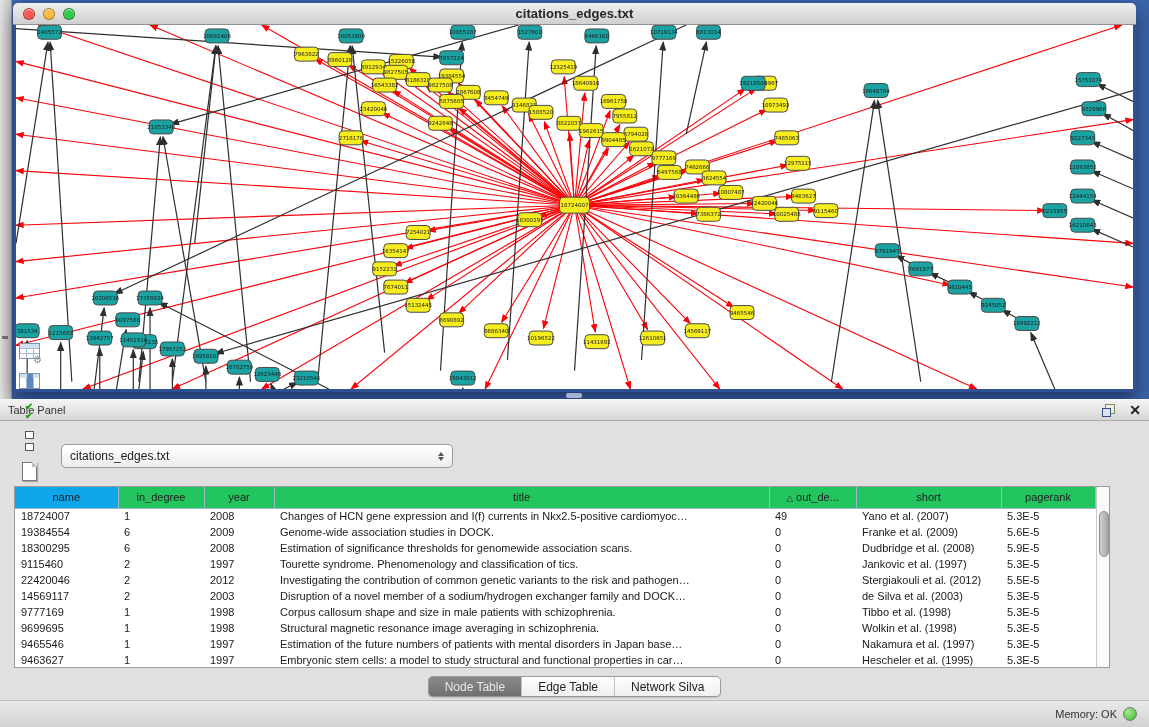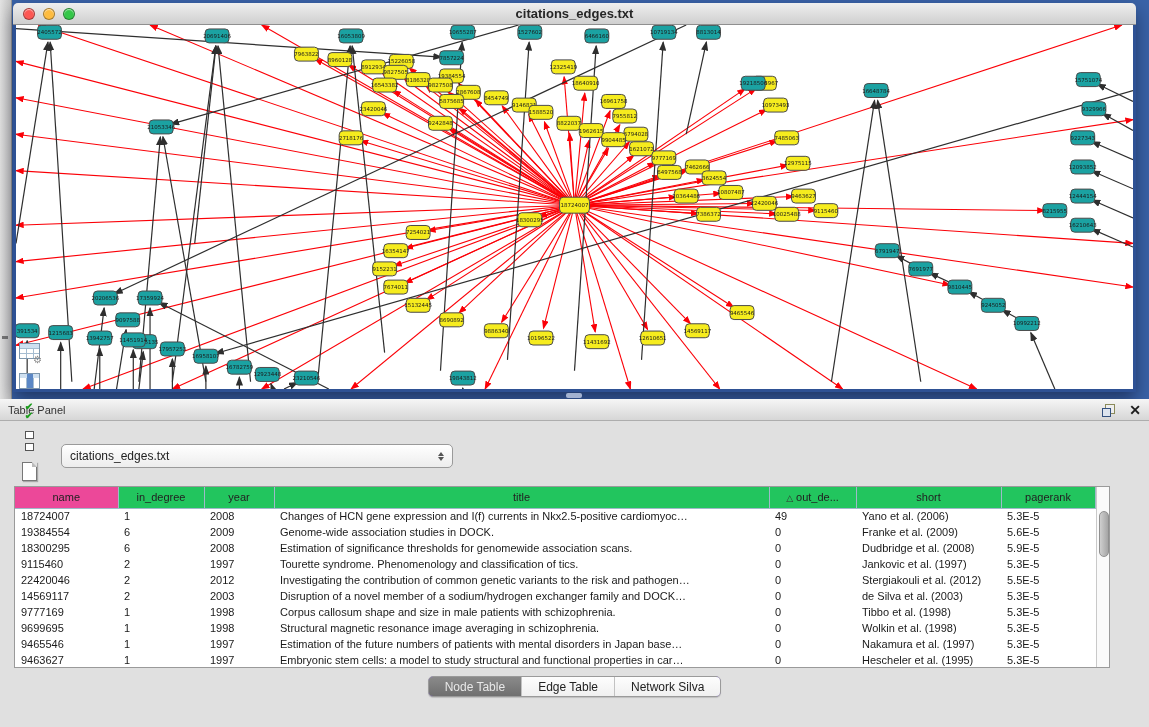--- a/index.html
+++ b/index.html
@@ -75,21 +75,21 @@
   .combo .updown i { width:0; height:0; border-left:3.5px solid transparent; border-right:3.5px solid transparent; }
   .combo .updown .up { border-bottom:4px solid #555; }
   .combo .updown .dn { border-top:4px solid #555; }
 
   .grid-wrap { position:absolute; left:14px; top:87px; width:1096px; height:182px;
     border:1px solid #9a9a9a; background:#fff; display:flex; }
   .grid { flex:1; }
   table { border-collapse:collapse; table-layout:fixed; width:1080px; font-size:11px; }
   th { height:21px; background:#22c55e; border:1px solid #9fb9c9; border-top:none;
     font-weight:normal; color:#222; text-align:center; overflow:hidden; white-space:nowrap; cursor:pointer; }
-  th:first-child { background:#ec4899; border-left:none; }
+  th:first-child { background:#0ea5e9; border-left:none; }
   th .sort { font-size:9px; margin-right:3px; color:#333; }
   td { height:16px; padding:0 0 0 6px; color:#1a1a1a; white-space:nowrap; overflow:hidden;
     text-overflow:ellipsis; }
   .c-name{width:103px}.c-indeg{width:86px}.c-year{width:70px}.c-title{width:495px}
   .c-out{width:87px}.c-short{width:145px}.c-page{width:94px}
   .vscroll { width:15px; background:#fafafa; border-left:1px solid #c9c9c9; position:relative; }
   .vthumb { position:absolute; left:2px; top:24px; width:10px; height:46px; border-radius:6px;
     background:linear-gradient(90deg,#cfcfcf,#a5a5a5); border:1px solid #909090; cursor:pointer; }
 
   .tabbar { position:absolute; left:0; top:277px; width:1149px; display:flex; justify-content:center; }
@@ -711,21 +711,21 @@
               <th>pagerank</th>
             </tr>
           </thead>
         <tbody id="grid-body">
             <tr>
               <td>18724007</td>
               <td>1</td>
               <td>2008</td>
               <td>Changes of HCN gene expression and I(f) currents in Nkx2.5-positive cardiomyoc…</td>
               <td>49</td>
-              <td>Yano et al. (2006)</td>
+              <td>Yano et al. (2007)</td>
               <td>5.3E-5</td>
             </tr>
             <tr>
               <td>19384554</td>
               <td>6</td>
               <td>2009</td>
               <td>Genome-wide association studies in DOCK.</td>
               <td>0</td>
               <td>Franke et al. (2009)</td>
               <td>5.6E-5</td>
@@ -811,13 +811,17 @@
   </div>
 
   <div class="tabbar">
     <div class="segctrl" id="segctrl">
         <div class="seg active">Node Table</div>
         <div class="seg">Edge Table</div>
         <div class="seg">Network Silva</div>
       </div>
   </div>
 
+  <div class="statusbar">
+    <span class="mem-label">Memory: OK</span>
+    <span class="mem-dot" style="background: radial-gradient(circle at 35% 30%, rgb(168, 232, 142), rgb(60, 184, 46));"></span>
+  </div>
 </div>
 
 </body></html>

